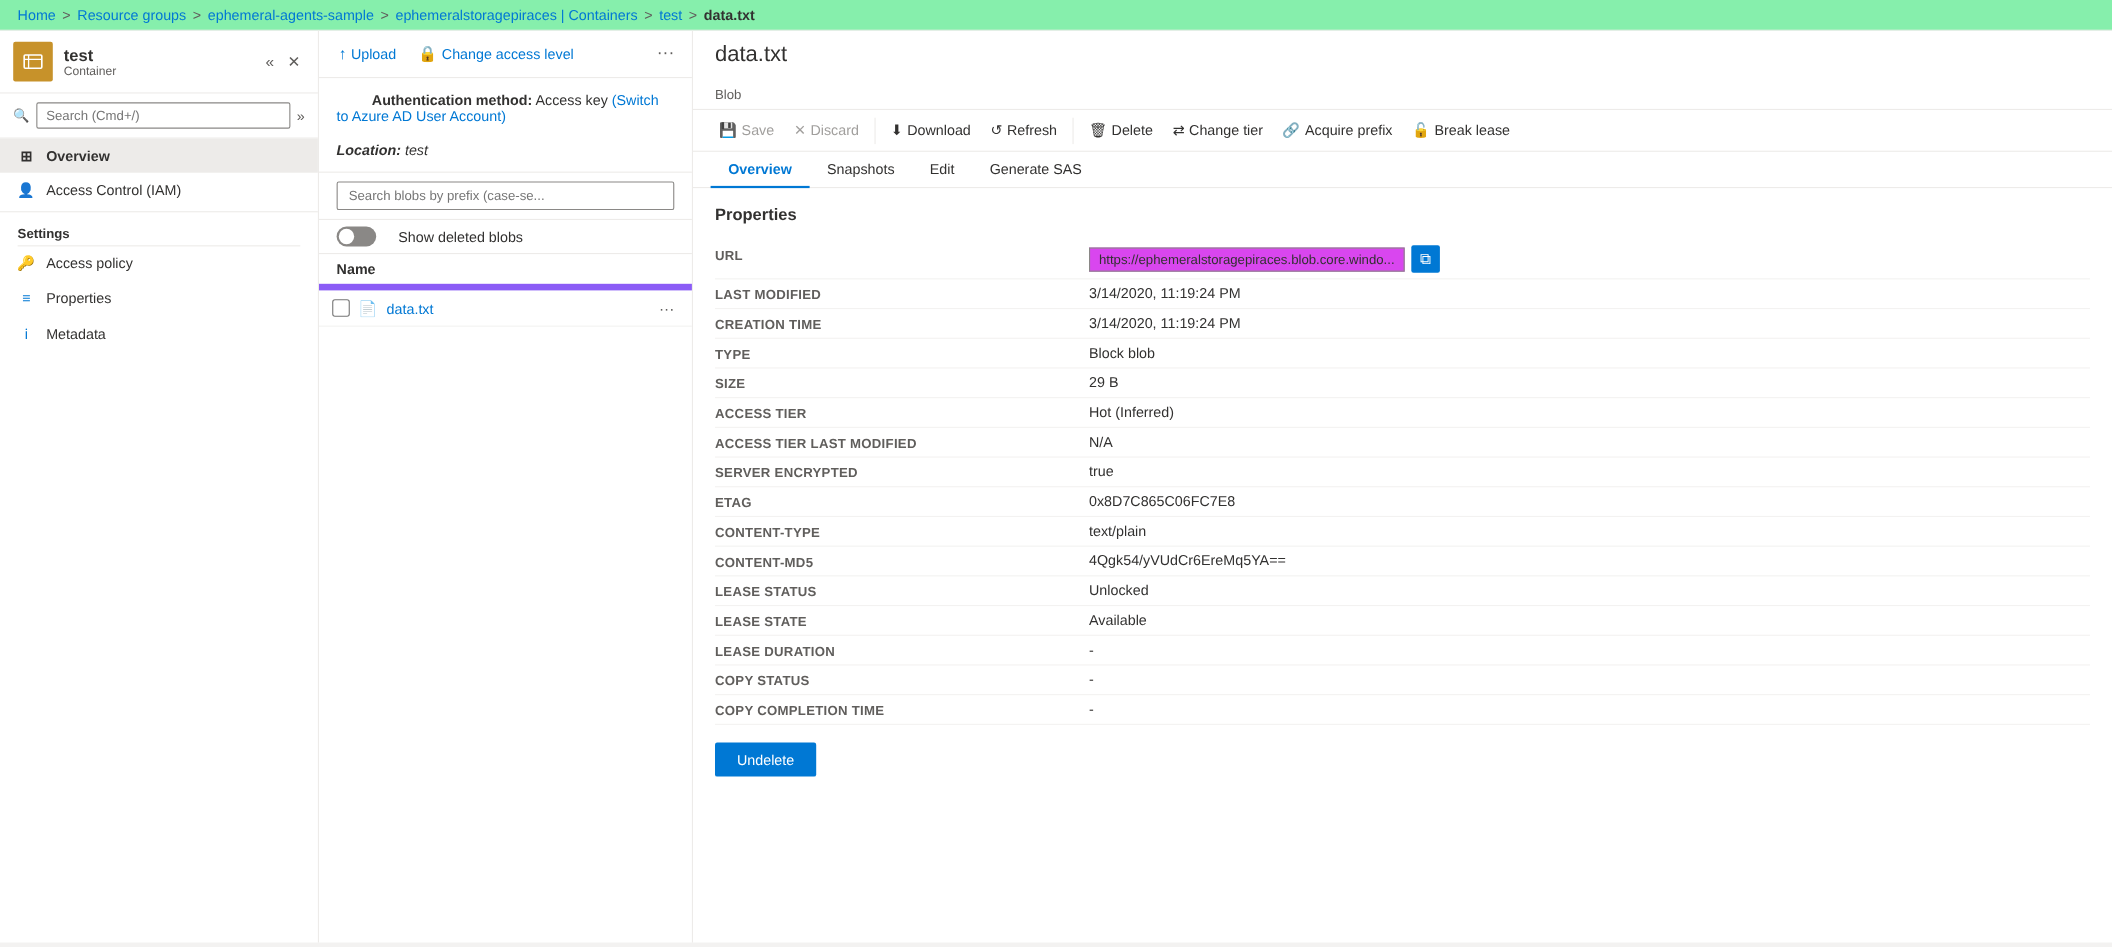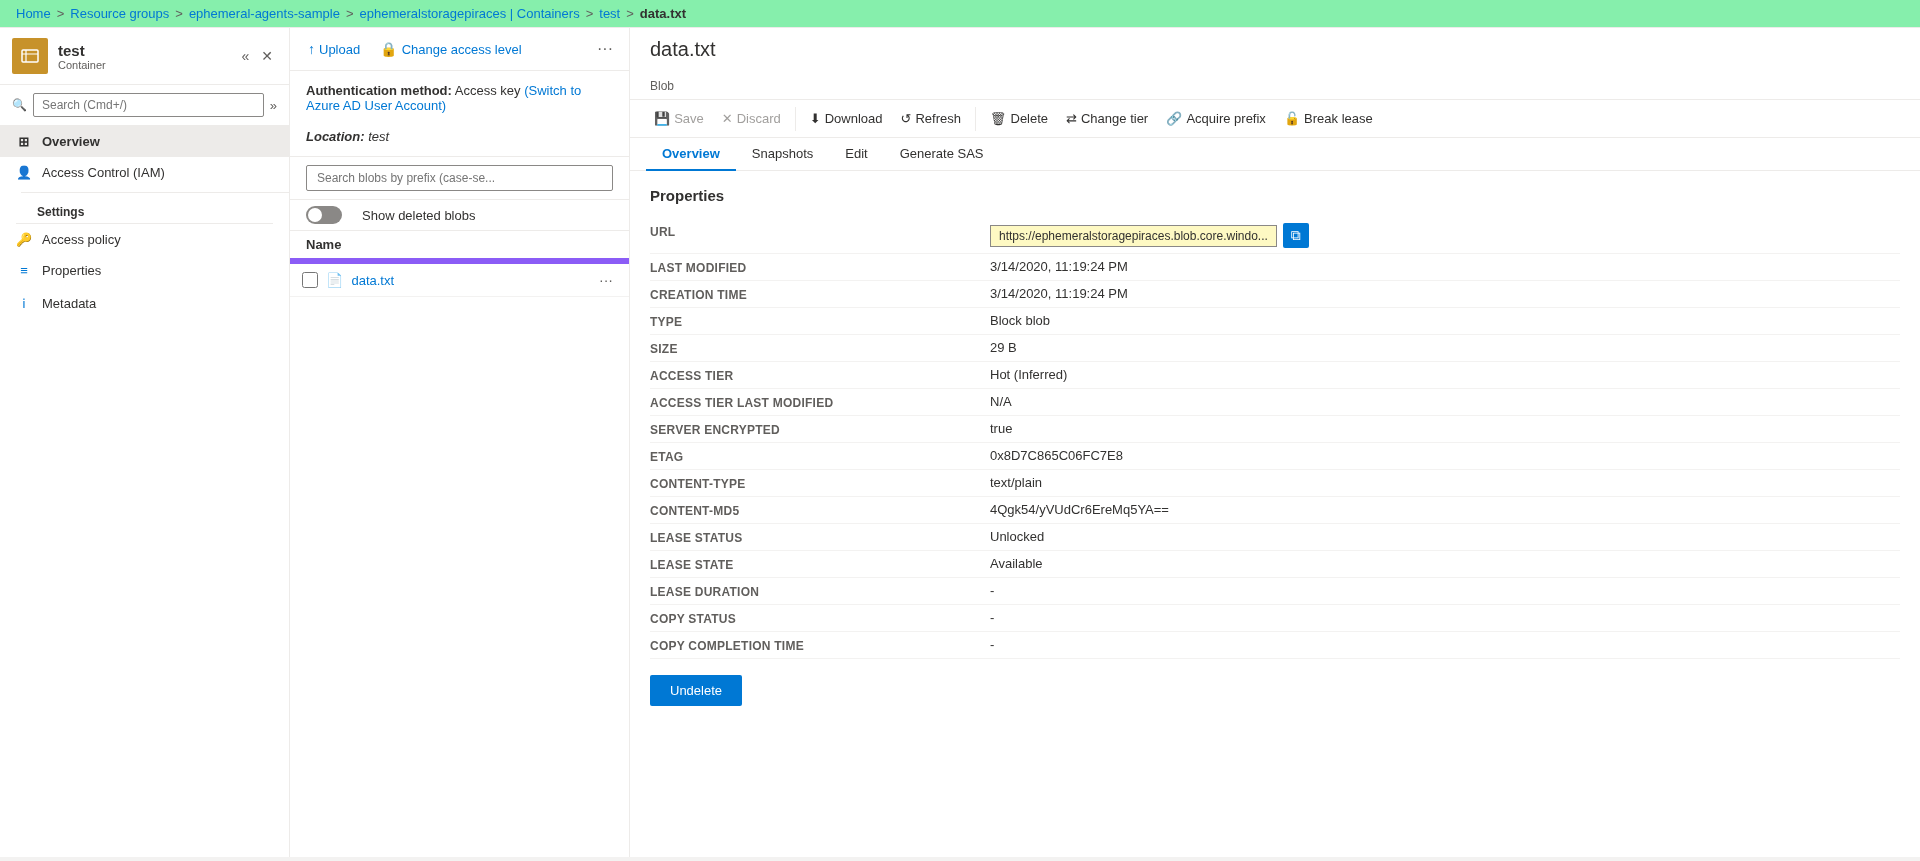--- a/index.html
+++ b/index.html
@@ -101,21 +101,20 @@
     .nav-item.active { background: #edebe9; font-weight: 600; }
     .nav-item-icon { width: 16px; text-align: center; flex-shrink: 0; }
 
     .settings-label {
       padding: 12px 16px 4px;
       font-size: 12px;
       font-weight: 600;
       color: #323130;
       border-top: 1px solid #edebe9;
       margin-top: 4px;
-      margin-left: 21px;
     }
 
     
     .middle-panel {
       width: 340px;
       min-width: 340px;
       background: #fff;
       border-right: 1px solid #edebe9;
       display: flex;
       flex-direction: column;
@@ -148,21 +147,21 @@
       font-size: 16px;
       padding: 4px;
       margin-left: auto;
     }
 
     .auth-info {
       padding: 12px 16px;
       border-bottom: 1px solid #edebe9;
       font-size: 13px;
     }
-    .auth-info .label { font-weight: 600; }
+    .auth-info .label { font-weight: 600; margin-left: 32px; }
     .auth-info .link { color: #0078d4; cursor: pointer; text-decoration: none; }
     .location-info { margin-top: 16px; font-weight: 600; font-size: 13px; font-style: italic; }
     .location-val { font-weight: normal; }
 
     .search-blobs-area {
       padding: 8px 16px;
       border-bottom: 1px solid #edebe9;
     }
     .search-blobs-input {
       width: 100%;
@@ -314,21 +313,21 @@
     .url-box {
       display: flex;
       align-items: center;
       gap: 6px;
     }
     .url-text {
       border: 1px solid #8a8886;
       padding: 3px 8px;
       font-size: 12px;
       color: #323130;
-      background: #fef9c3;
+      background: #d946ef;
       max-width: 380px;
       overflow: hidden;
       text-overflow: ellipsis;
       white-space: nowrap;
     }
     .copy-btn {
       background: #0078d4;
       border: none;
       cursor: pointer;
       color: #fff;

